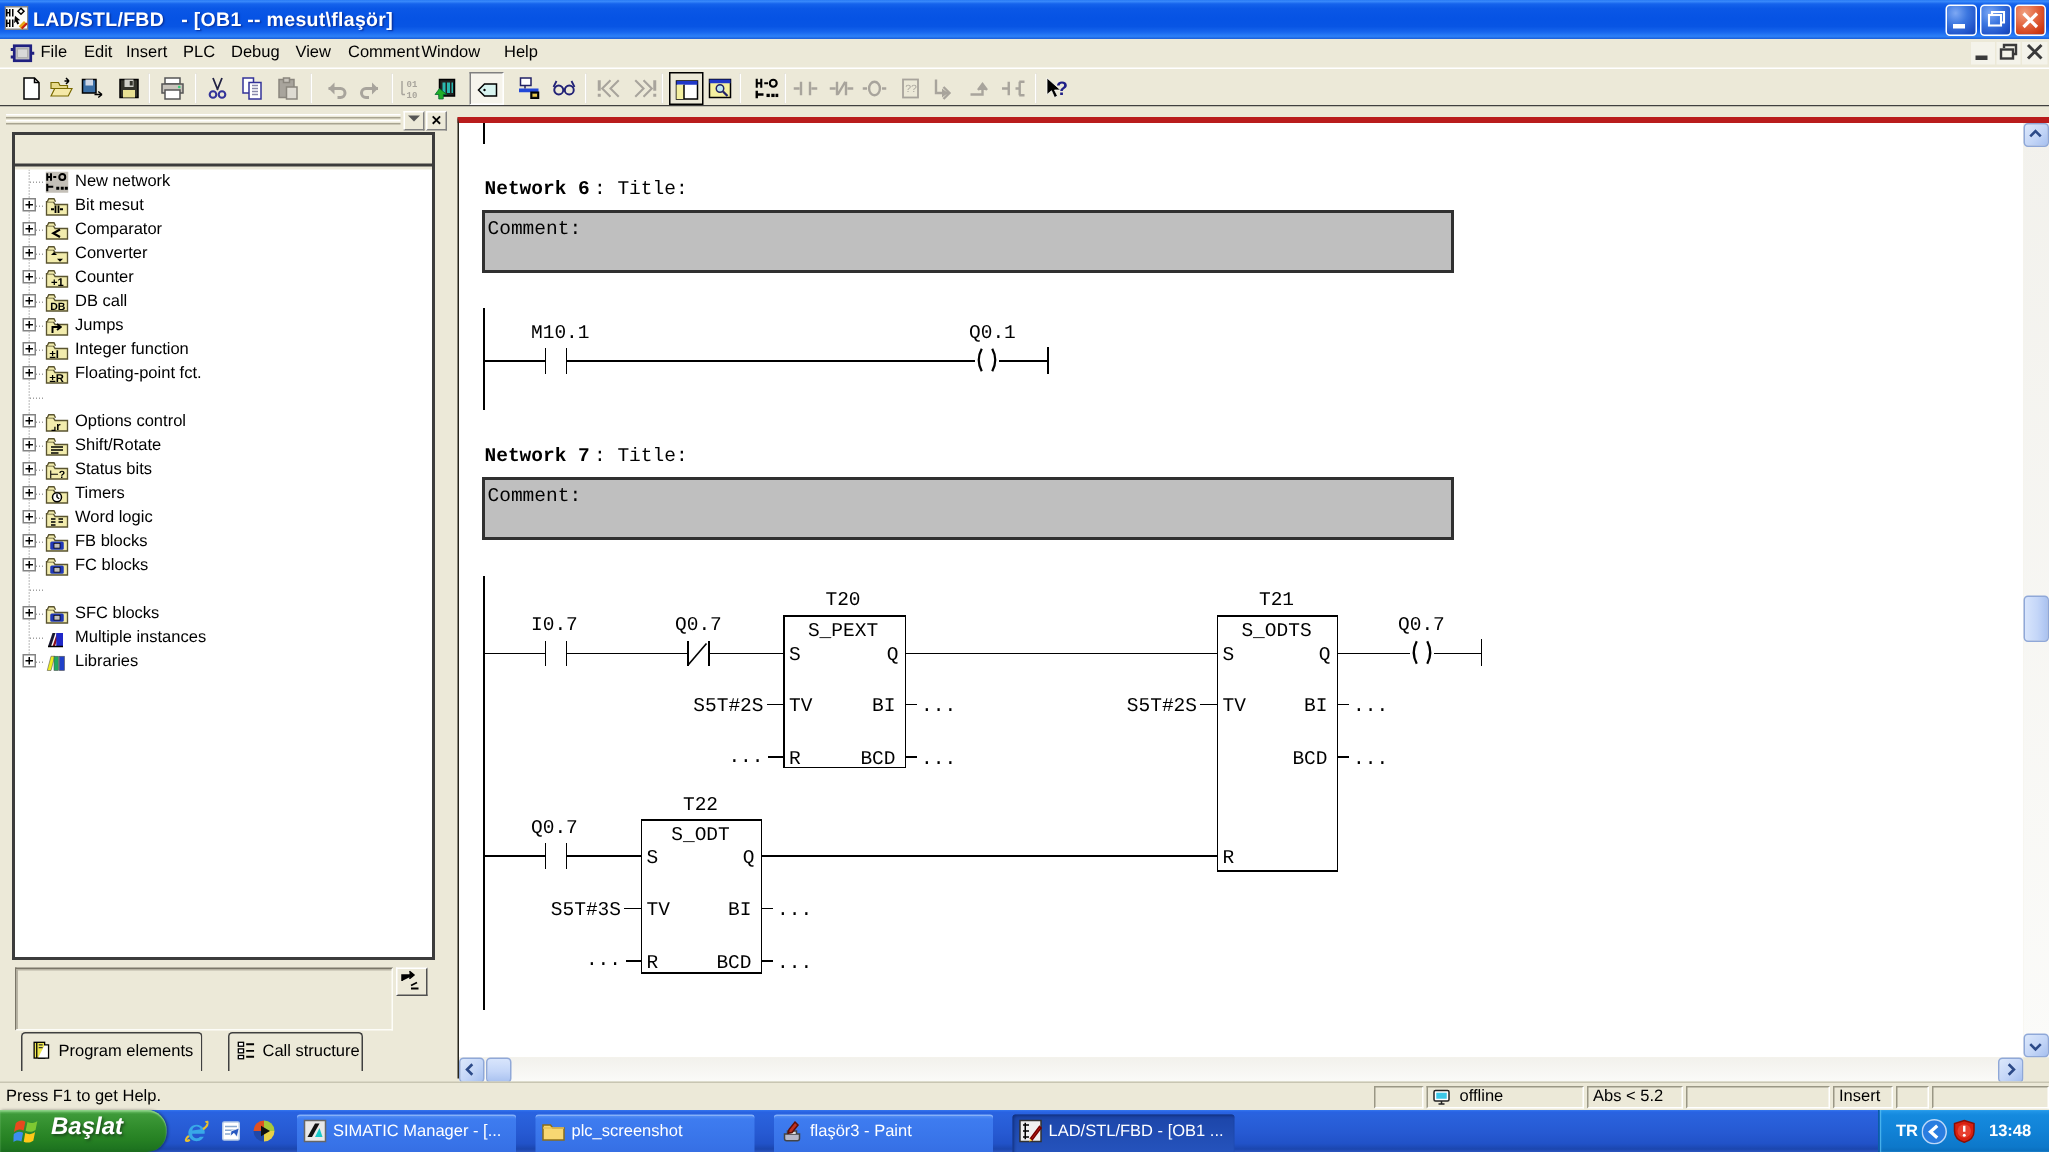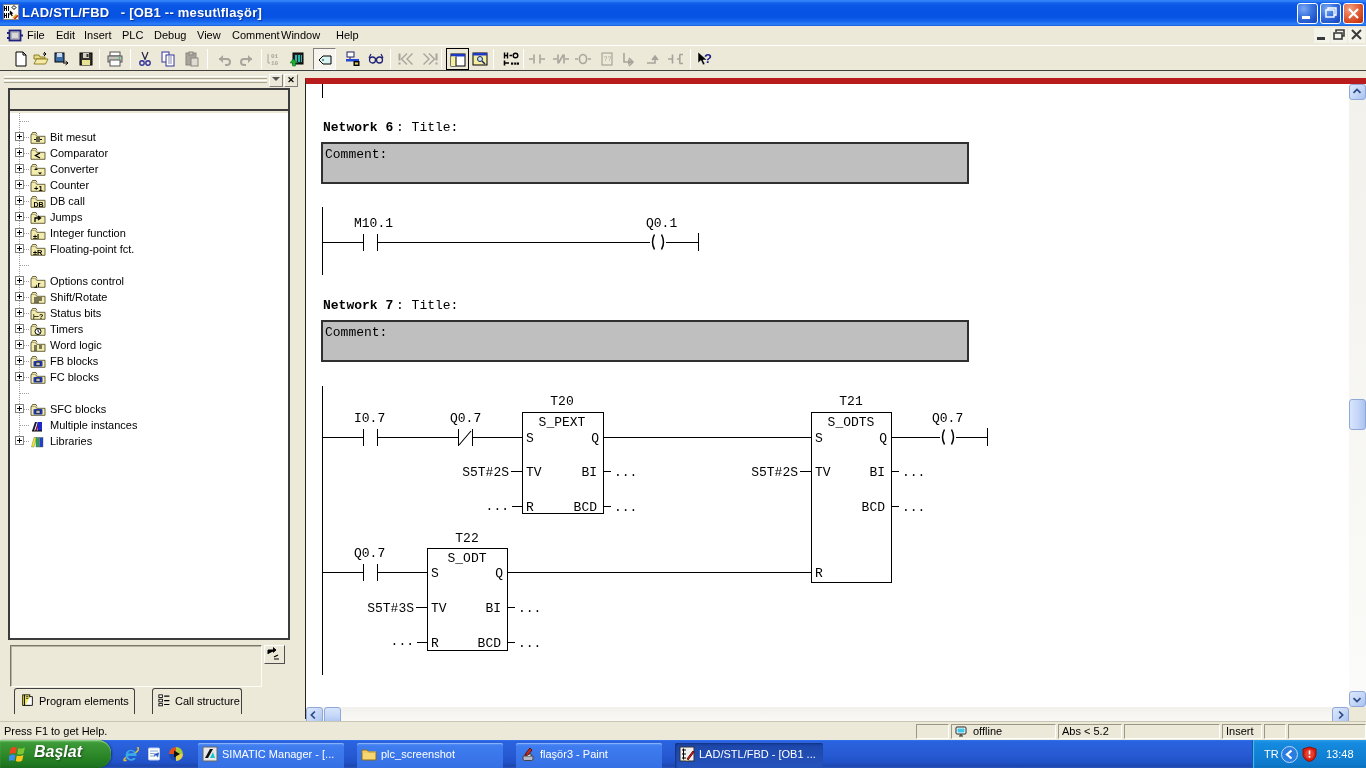--- a/index.html
+++ b/index.html
@@ -40,21 +40,21 @@
 .tplus::after{content:"";position:absolute;left:3px;top:1px;width:1px;height:5px;background:#000;}
 .ticon{left:20px;top:1px;width:16px;height:14px;}
 .tlabel{left:40px;top:2px;}
 
 #descbox{left:10px;top:574px;width:252px;height:42px;background:#ece9d8;border:1px solid;border-color:#7a7668 #fdfdf8 #fdfdf8 #7a7668;box-shadow:inset 1px 1px 0 #b8b4a4;}
 #descbtn{left:264px;top:574px;width:21px;height:19px;background:#ece9d8;border:1px solid;border-color:#fff #505050 #505050 #fff;}
 
 .tab{top:617px;height:26px;background:#ece9d8;border:1px solid #404040;border-bottom:none;border-radius:3px 3px 0 0;font-size:11px;}
 .tab .tl{position:absolute;top:6px;}
 
-#ladderwrap{left:305px;top:7px;width:1061px;height:641px;border-top:6px solid #b91c1c;border-left:1px solid #26251d;background:#ece9d8;}
+#ladderwrap{left:305px;top:7px;width:1061px;height:641px;border-top:4px solid #b91c1c;border-left:1px solid #26251d;background:#ece9d8;}
 #canvas{left:0px;top:0px;width:1043px;height:623px;background:#fff;}
 
 .sbtrack{background:linear-gradient(180deg,#f2f1ec,#fbfbf9);}
 .sbtn{background:linear-gradient(135deg,#dce8fb 0%,#c4d6f7 55%,#a6c0f0 100%);border:1px solid #8fa8d8;border-radius:3px;}
 .sthumb{background:linear-gradient(90deg,#d8e5fc 0%,#c4d6f8 55%,#aac2f0 100%);border:1px solid #90a8d8;border-radius:3px;}
 .sthumbh{background:linear-gradient(180deg,#d8e5fc 0%,#c4d6f8 55%,#aac2f0 100%);border:1px solid #90a8d8;border-radius:3px;}
 
 #statusbar{left:0;top:721px;width:1366px;height:19px;background:#ece9d8;border-top:1px solid #c8c5b2;font-size:11px;color:#000;}
 .spanel{top:2px;height:15px;border:1px solid;border-color:#9a9785 #fff #fff #9a9785;}
 
@@ -65,21 +65,21 @@
  box-shadow:inset 0 1px 1px #8fd38a, 1px 0 2px rgba(0,0,0,0.4);}
 #startbtn .stext{position:absolute;left:34px;top:3px;color:#fff;font-size:16px;font-weight:bold;font-style:italic;text-shadow:1px 1px 2px #1c4a1c;}
 .taskbtn{top:3px;height:38px;border-radius:2px;color:#fff;font-size:11px;
  background:linear-gradient(180deg,#5c95f6 0%,#3e7cf0 8%,#3873e8 50%,#3269de 90%,#2c5fd0 100%);
  box-shadow:inset 0 1px 0 #86b0f8;}
 .taskbtn.active{background:linear-gradient(180deg,#1c45a8 0%,#2350b8 50%,#2a58c4 100%);box-shadow:inset 1px 1px 2px #12307e;}
 .taskbtn .ticn{position:absolute;left:4px;top:3px;width:16px;height:16px;}
 .taskbtn .ttxt{position:absolute;left:24px;top:5px;white-space:nowrap;overflow:hidden;}
 #tray{left:1252px;top:0;width:114px;height:28px;
  background:linear-gradient(180deg,#2398ea 0%,#158ade 12%,#1182d6 50%,#0d78ca 88%,#0a6cba 100%);
- border-left:1px solid #0a5ea6;box-shadow:inset 1px 0 1px #54bcf2;color:#fff;font-size:11px;}
+ border-left:1px solid #0a5ea6;box-shadow:inset 1px 0 1px #54bcf2;color:#fff;font-size:11px;font-weight:bold;}
 </style></head>
 <body>
 <div id="root">
 <div class="abs" id="titlebar">
   <div class="abs" style="left:3px;top:4px"><svg width="16" height="16" viewBox="0 0 16 16">
           <rect x="0.5" y="0.5" width="15" height="15" fill="#fcfcf8" stroke="#888"></rect>
           <path d="M1.5 2 v5 M3.5 2 v5 M1.5 4.5 h2 M5.5 2 v5 M1.5 9 v5 M3.5 9 v5 M1.5 11.5 h2 M5.5 9 v5" stroke="#000" stroke-width="1"></path>
           <path d="M11 1.5 l2 2 -2 2 -2 -2 z" fill="none" stroke="#000"></path>
           <path d="M7 6.5 l3.5 3 -1.7 0.2 1 2 -1.2 0.6 -1-2 -1.2 1.2 z" fill="#000"></path>
           <path d="M9.5 13.5 l3.5-3.5 2 2 -3.5 3.5 z" fill="#e8a818"></path>
@@ -352,20 +352,32 @@
 <div class="abs" style="left:10px;top:184px;width:10px;height:1px;background-image:linear-gradient(90deg,#a0a0a0 1px,transparent 1px);background-size:2px 1px"></div>
 <div class="abs" style="left:10px;top:200px;width:10px;height:1px;background-image:linear-gradient(90deg,#a0a0a0 1px,transparent 1px);background-size:2px 1px"></div>
 <div class="abs" style="left:10px;top:216px;width:10px;height:1px;background-image:linear-gradient(90deg,#a0a0a0 1px,transparent 1px);background-size:2px 1px"></div>
 <div class="abs" style="left:10px;top:232px;width:10px;height:1px;background-image:linear-gradient(90deg,#a0a0a0 1px,transparent 1px);background-size:2px 1px"></div>
 <div class="abs" style="left:10px;top:248px;width:10px;height:1px;background-image:linear-gradient(90deg,#a0a0a0 1px,transparent 1px);background-size:2px 1px"></div>
 <div class="abs" style="left:10px;top:264px;width:10px;height:1px;background-image:linear-gradient(90deg,#a0a0a0 1px,transparent 1px);background-size:2px 1px"></div>
 <div class="abs" style="left:10px;top:280px;width:10px;height:1px;background-image:linear-gradient(90deg,#a0a0a0 1px,transparent 1px);background-size:2px 1px"></div>
 <div class="abs" style="left:10px;top:296px;width:10px;height:1px;background-image:linear-gradient(90deg,#a0a0a0 1px,transparent 1px);background-size:2px 1px"></div>
 <div class="abs" style="left:10px;top:312px;width:10px;height:1px;background-image:linear-gradient(90deg,#a0a0a0 1px,transparent 1px);background-size:2px 1px"></div>
 <div class="abs" style="left:10px;top:328px;width:10px;height:1px;background-image:linear-gradient(90deg,#a0a0a0 1px,transparent 1px);background-size:2px 1px"></div>
+<div class="abs trow" style="top:0px;width:278px">
+            <div class="abs ticon"><svg width="16" height="15" viewBox="0 0 16 15">
+                <rect x="0.5" y="0.5" width="15" height="14" fill="#c4c0b8"></rect>
+                <path d="M1.5 1.5 v5 M4 1.5 v5 M1.5 4 h2.5 M5.5 4 h2" stroke="#000" stroke-width="1.3" fill="none"></path>
+                <circle cx="11.5" cy="4" r="2" fill="none" stroke="#000" stroke-width="1.3"></circle>
+                <path d="M1.5 8.5 v5 M1.5 10.5 h4" stroke="#000" stroke-width="1.4" fill="none"></path>
+                <rect x="7.5" y="10.5" width="2" height="2" fill="#000"></rect>
+                <rect x="10.5" y="10.5" width="2" height="2" fill="#000"></rect>
+                <rect x="13.2" y="10.5" width="2" height="2" fill="#000"></rect>
+              </svg></div>
+            <div class="abs tlabel">New network</div>
+          </div>
 <div class="abs trow" style="top:16px;width:278px">
             <div class="abs tplus"></div>
             <div class="abs ticon"><svg width="16" height="15" viewBox="0 0 16 15">
                 <path d="M1 4.5 h4.5 l1.2 1.8 H15 v7 H1 z" fill="#f2ecad" stroke="#5a5430" stroke-width="0.9"></path>
                 <path d="M1.5 4.5 l1-2 h3.5 l1 2" fill="#f2ecad" stroke="#5a5430" stroke-width="0.9"></path>
                 <path d="M4 9.5 h2 M10 9.5 h2 M7 7 v5 M9 7 v5" stroke="#000" stroke-width="1.2"></path>
               </svg></div>
             <div class="abs tlabel">Bit mesut</div>
           </div>
 <div class="abs trow" style="top:32px;width:278px">

